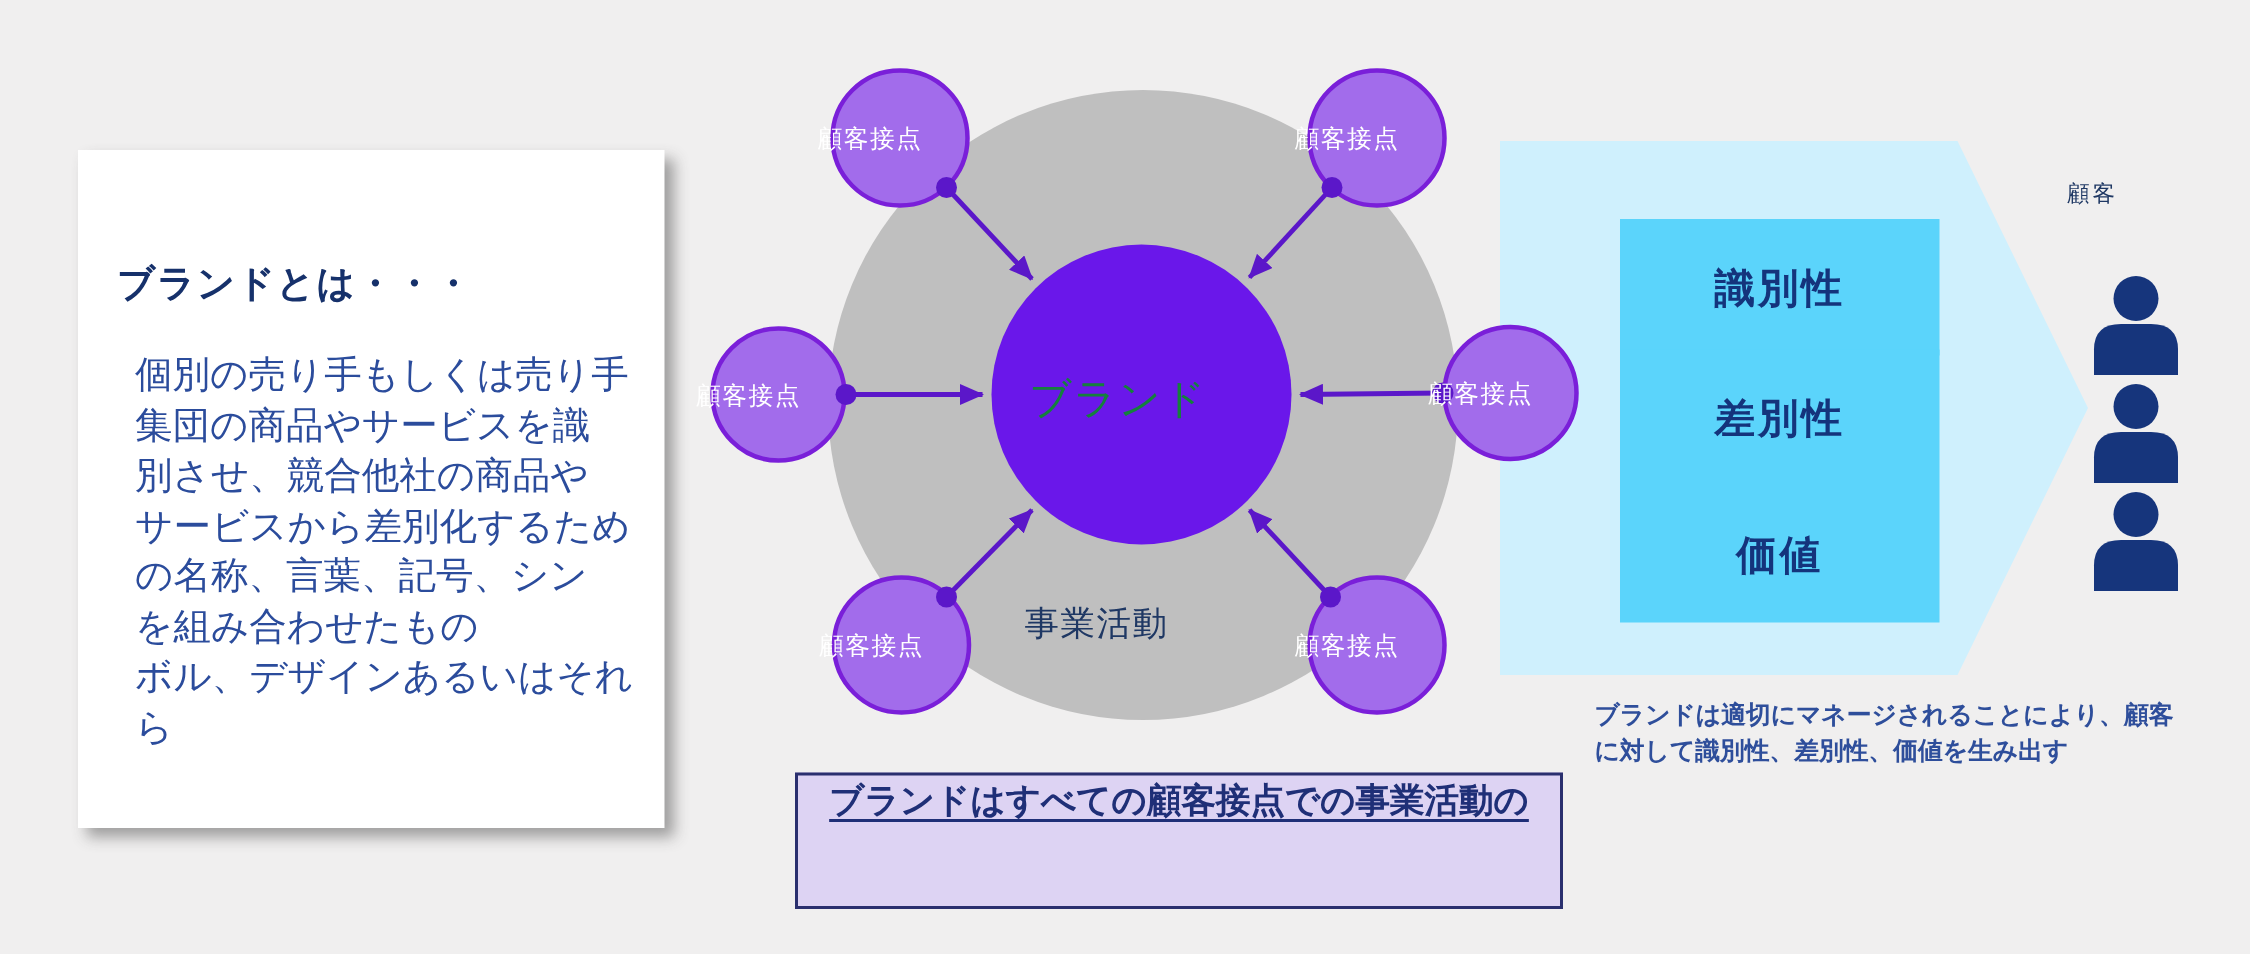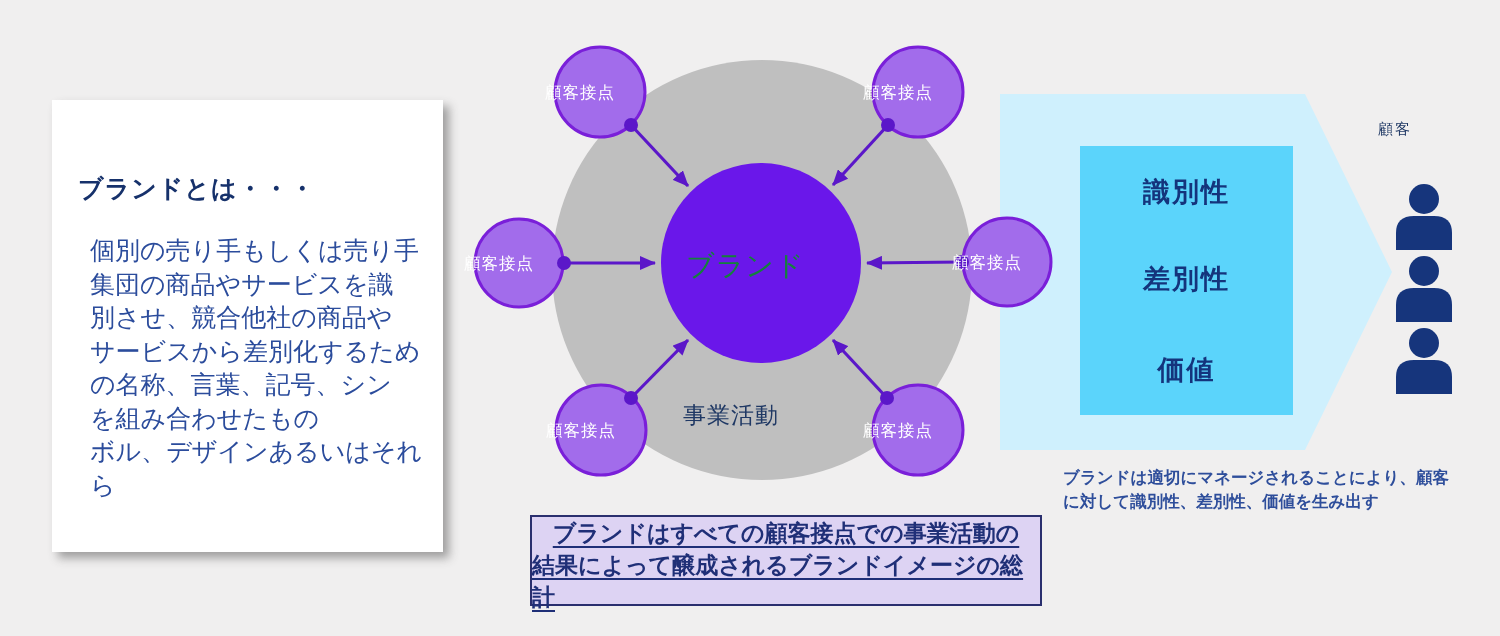--- a/index.html
+++ b/index.html
@@ -141,16 +141,15 @@
 
   <div class="lbl customer-label">顧客</div>
 
   <div class="arrow-caption">
     <div>ブランドは適切にマネージされることにより、顧客</div>
     <div>に対して識別性、差別性、価値を生み出す</div>
   </div>
 
   <div class="summary-box">
     <div class="summary-line">ブランドはすべての顧客接点での事業活動の</div>
-    <div class="summary-line">結果によって醸成されるブランドイメージの総計</div>
   </div>
 
 </div>
 
 </body></html>

